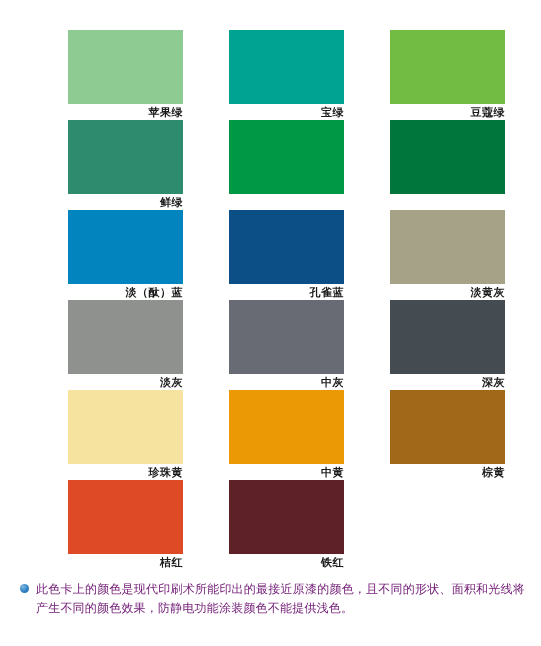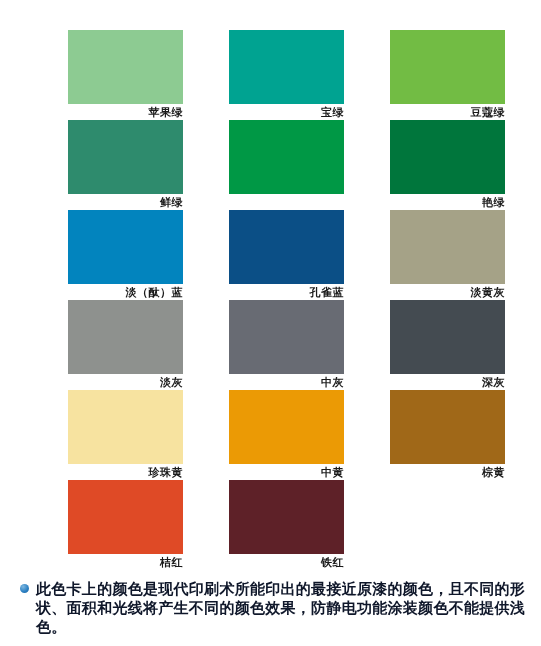--- a/index.html
+++ b/index.html
@@ -66,28 +66,27 @@
   .footnote-bullet {
     width: 9px;
     height: 9px;
     border-radius: 50%;
     background: radial-gradient(circle at 35% 30%, #7fb8e0 0%, #2f82c4 55%, #1563a0 100%);
     margin-top: 4px;
     margin-right: 7px;
     flex: 0 0 auto;
   }
   .footnote-text {
-    font-size: 15px;
+    font-size: 12px;
     line-height: 19px;
-    color: #0f172a;
+    color: #701a75;
     font-family: "Liberation Serif", "DejaVu Serif", serif;
     text-align: justify;
     letter-spacing: 0.2px;
     flex: 1 1 auto;
-    font-weight: bold;
   }
 </style>
 </head>
 <body>
 
 <div id="color-card">
 
   <div class="swatch-grid">
       <div class="swatch-cell">
         <div class="swatch-chip" title="#8DCB92" style="background: rgb(141, 203, 146);"></div>
@@ -103,21 +102,20 @@
       </div>
       <div class="swatch-cell">
         <div class="swatch-chip" title="#2E8B6D" style="background: rgb(46, 139, 109);"></div>
         <div class="swatch-label">鲜绿</div>
       </div>
       <div class="swatch-cell">
         <div class="swatch-chip" title="#009845" style="background: rgb(0, 152, 69);"></div>
       </div>
       <div class="swatch-cell">
         <div class="swatch-chip" title="#00763C" style="background: rgb(0, 118, 60);"></div>
-        <div class="swatch-label">艳绿</div>
       </div>
       <div class="swatch-cell">
         <div class="swatch-chip" title="#0284BE" style="background: rgb(2, 132, 190);"></div>
         <div class="swatch-label">淡（酞）蓝</div>
       </div>
       <div class="swatch-cell">
         <div class="swatch-chip" title="#0B4F86" style="background: rgb(11, 79, 134);"></div>
         <div class="swatch-label">孔雀蓝</div>
       </div>
       <div class="swatch-cell">

